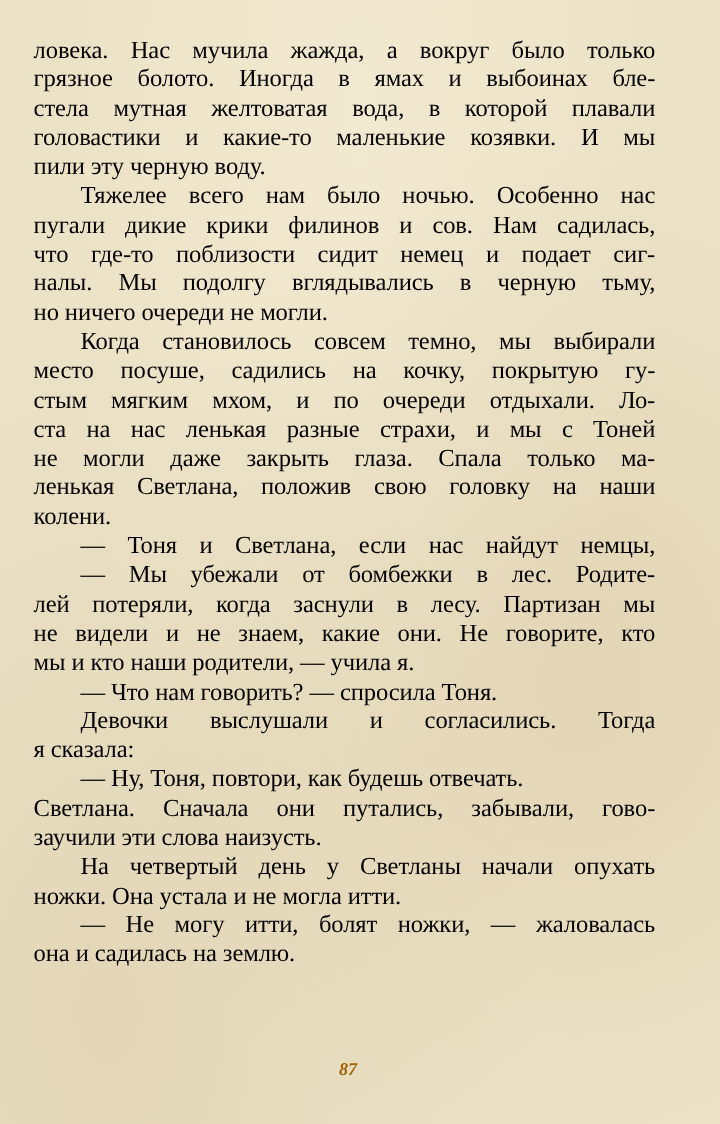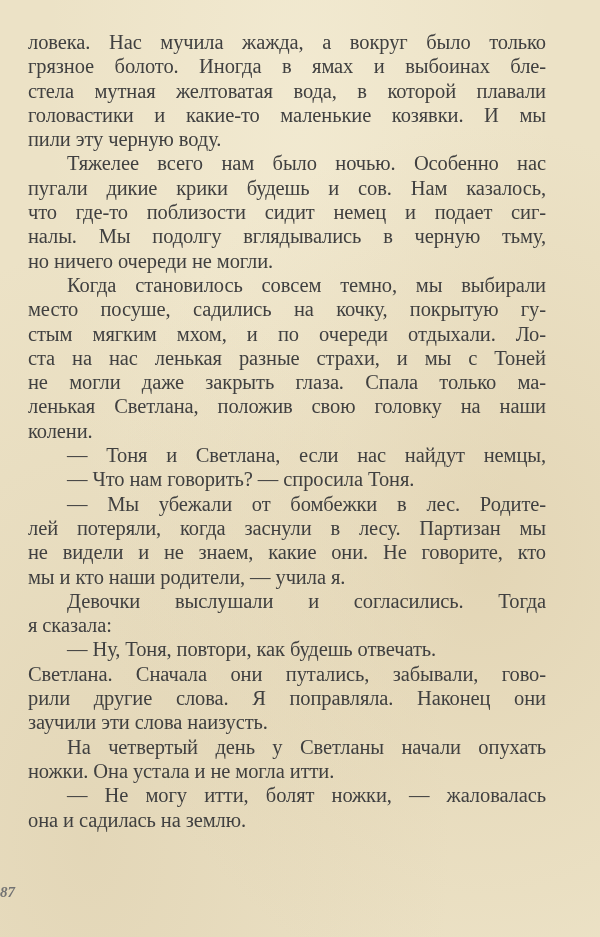--- a/index.html
+++ b/index.html
@@ -18,21 +18,21 @@
       position: relative;
     }
     .page {
       position: absolute;
       left: 28px;
       top: 30px;
       width: 518px;
       font-family: "Liberation Serif", "DejaVu Serif", serif;
       font-size: 20.5px;
       line-height: 24.3px;
-      color: #404040;
+      color: #000000;
       letter-spacing: -0.1px;
     }
     .para {
       margin: 0;
       text-align: justify;
       text-align-last: left;
     }
     .line {
       display: block;
       text-align: justify;
@@ -43,76 +43,76 @@
       text-align-last: left;
     }
     .line.first-indent {
       padding-left: 39px;
     }
     .page-number {
       position: absolute;
       left: 0;
       width: 580px;
       top: 884px;
+      text-align: center;
       font-family: "Liberation Serif", "DejaVu Serif", serif;
       font-size: 15px;
       font-weight: bold;
       font-style: italic;
-      color: #737373;
+      color: #a16207;
     }
   </style>
 </head>
 <body>
 
 <div class="page" id="page-body">
     <div class="para">
       <span class="line">ловека. Нас мучила жажда, а вокруг было только</span>
       <span class="line">грязное болото. Иногда в ямах и выбоинах бле-</span>
       <span class="line">стела мутная желтоватая вода, в которой плавали</span>
       <span class="line">головастики и какие-то маленькие козявки. И мы</span>
       <span class="line last">пили эту черную воду.</span>
     </div>
     <div class="para">
       <span class="line first-indent">Тяжелее всего нам было ночью. Особенно нас</span>
-      <span class="line">пугали дикие крики будешь и сов. Нам казалось,</span>
+      <span class="line">пугали дикие крики филинов и сов. Нам садилась,</span>
       <span class="line">что где-то поблизости сидит немец и подает сиг-</span>
       <span class="line">налы. Мы подолгу вглядывались в черную тьму,</span>
       <span class="line last">но ничего очереди не могли.</span>
     </div>
     <div class="para">
       <span class="line first-indent">Когда становилось совсем темно, мы выбирали</span>
       <span class="line">место посуше, садились на кочку, покрытую гу-</span>
       <span class="line">стым мягким мхом, и по очереди отдыхали. Ло-</span>
       <span class="line">ста на нас ленькая разные страхи, и мы с Тоней</span>
       <span class="line">не могли даже закрыть глаза. Спала только ма-</span>
       <span class="line">ленькая Светлана, положив свою головку на наши</span>
       <span class="line last">колени.</span>
     </div>
     <div class="para">
       <span class="line first-indent">— Тоня и Светлана, если нас найдут немцы,</span>
     </div>
     <div class="para">
-      <span class="line first-indent last">— Что нам говорить? — спросила Тоня.</span>
-    </div>
-    <div class="para">
       <span class="line first-indent">— Мы убежали от бомбежки в лес. Родите-</span>
       <span class="line">лей потеряли, когда заснули в лесу. Партизан мы</span>
       <span class="line">не видели и не знаем, какие они. Не говорите, кто</span>
       <span class="line last">мы и кто наши родители, — учила я.</span>
+    </div>
+    <div class="para">
+      <span class="line first-indent last">— Что нам говорить? — спросила Тоня.</span>
     </div>
     <div class="para">
       <span class="line first-indent">Девочки выслушали и согласились. Тогда</span>
       <span class="line last">я сказала:</span>
     </div>
     <div class="para">
       <span class="line first-indent last">— Ну, Тоня, повтори, как будешь отвечать.</span>
     </div>
     <div class="para">
       <span class="line">Светлана. Сначала они путались, забывали, гово-</span>
-      <span class="line">рили другие слова. Я поправляла. Наконец они</span>
       <span class="line last">заучили эти слова наизусть.</span>
     </div>
     <div class="para">
       <span class="line first-indent">На четвертый день у Светланы начали опухать</span>
       <span class="line last">ножки. Она устала и не могла итти.</span>
     </div>
     <div class="para">
       <span class="line first-indent">— Не могу итти, болят ножки, — жаловалась</span>
       <span class="line last">она и садилась на землю.</span>
     </div>

